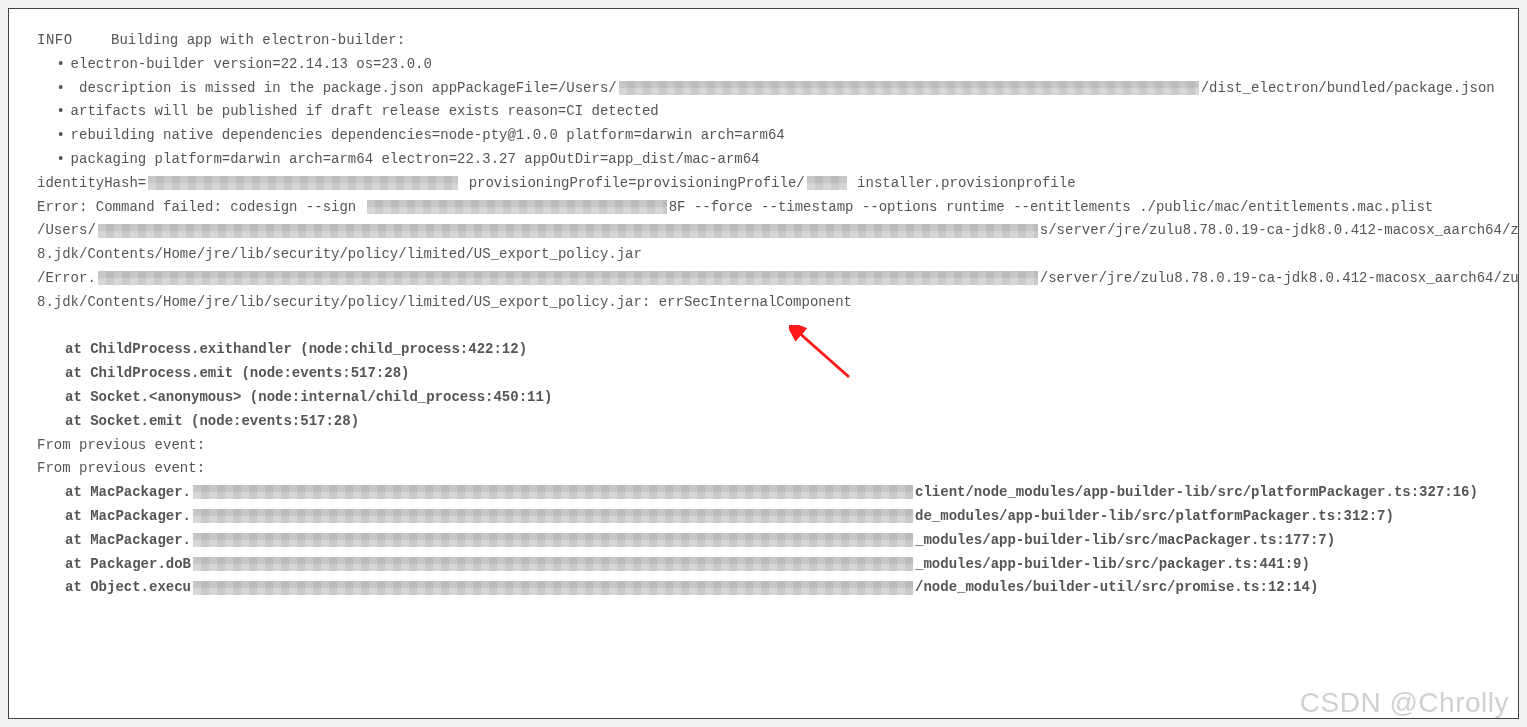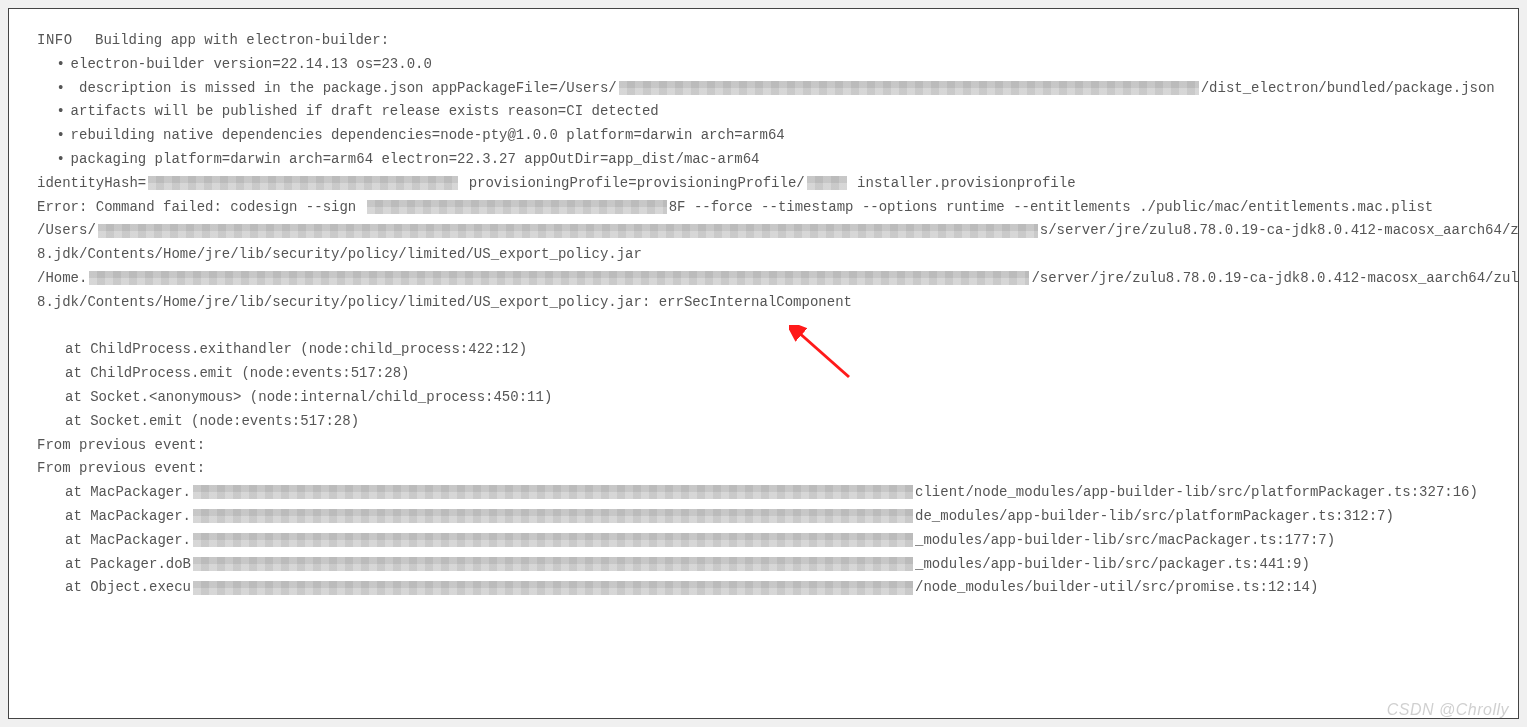--- a/index.html
+++ b/index.html
@@ -25,26 +25,26 @@
   }
   .line { white-space: nowrap; position: relative; }
   .bullet::before {
     content: "•";
     display: inline-block;
     width: 1.4em;
     text-align: center;
     color: #555;
   }
   .bullet { padding-left: 14px; }
-  .indent1 { padding-left: 28px; }
+  .indent1 { padding-left: 28px; font-weight: bold; }
   .info-label {
     color: #555;
     font-weight: normal;
     letter-spacing: 0.5px;
-    margin-right: 14px;
+    margin-right: 30px;
   }
   
   .redact {
     display: inline-block;
     height: 14px;
     vertical-align: middle;
     background:
       repeating-linear-gradient(90deg, #e6e6e6 0 8px, #d8d8d8 8px 16px),
       repeating-linear-gradient(0deg, #eee 0 7px, #ddd 7px 14px);
     background-blend-mode: multiply;
@@ -55,23 +55,22 @@
     position: absolute;
     left: 780px;
     top: 316px;
     pointer-events: none;
   }
   .watermark {
     position: absolute;
     right: 18px;
     bottom: 8px;
     font-family: Arial, sans-serif;
-    font-size: 16px;
+    font-size: 28px;
     color: rgba(120,120,120,0.35);
-    font-style: italic;
     letter-spacing: 0.5px;
     pointer-events: none;
   }
 </style>
 </head>
 <body>
 
 <div class="terminal">
 
   <div class="line">
@@ -100,21 +99,21 @@
     <span>Error: Command failed: codesign --sign</span>
     <span class="redact" style="width:300px"></span><span>8F --force --timestamp --options runtime --entitlements ./public/mac/entitlements.mac.plist</span>
   </div>
 
   <div class="line">
     <span>/Users/</span><span class="redact" style="width:940px"></span><span>s/server/jre/zulu8.78.0.19-ca-jdk8.0.412-macosx_aarch64/zulu-</span>
   </div>
   <div class="line"><span>8.jdk/Contents/Home/jre/lib/security/policy/limited/US_export_policy.jar</span></div>
 
   <div class="line">
-    <span>/Home.</span><span class="redact" style="width:940px"></span><span>/server/jre/zulu8.78.0.19-ca-jdk8.0.412-macosx_aarch64/zulu-</span>
+    <span>/Error.</span><span class="redact" style="width:940px"></span><span>/server/jre/zulu8.78.0.19-ca-jdk8.0.412-macosx_aarch64/zulu-</span>
   </div>
   <div class="line"><span>8.jdk/Contents/Home/jre/lib/security/policy/limited/US_export_policy.jar: errSecInternalComponent</span></div>
 
   <div class="line">&nbsp;</div>
 
   <div class="line indent1"><span>at ChildProcess.exithandler (node:child_process:422:12)</span></div>
   <div class="line indent1"><span>at ChildProcess.emit (node:events:517:28)</span></div>
   <div class="line indent1"><span>at Socket.&lt;anonymous&gt; (node:internal/child_process:450:11)</span></div>
   <div class="line indent1"><span>at Socket.emit (node:events:517:28)</span></div>
 

